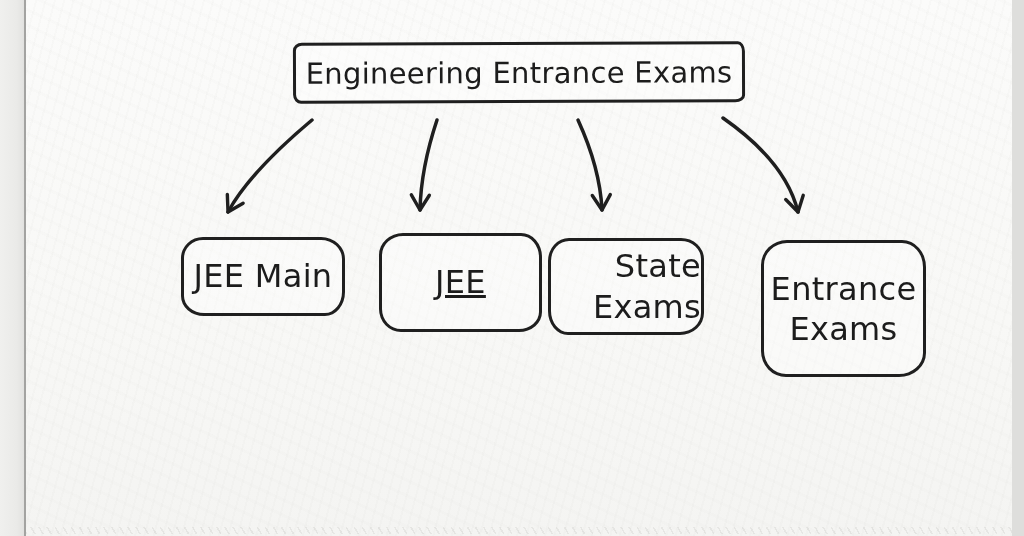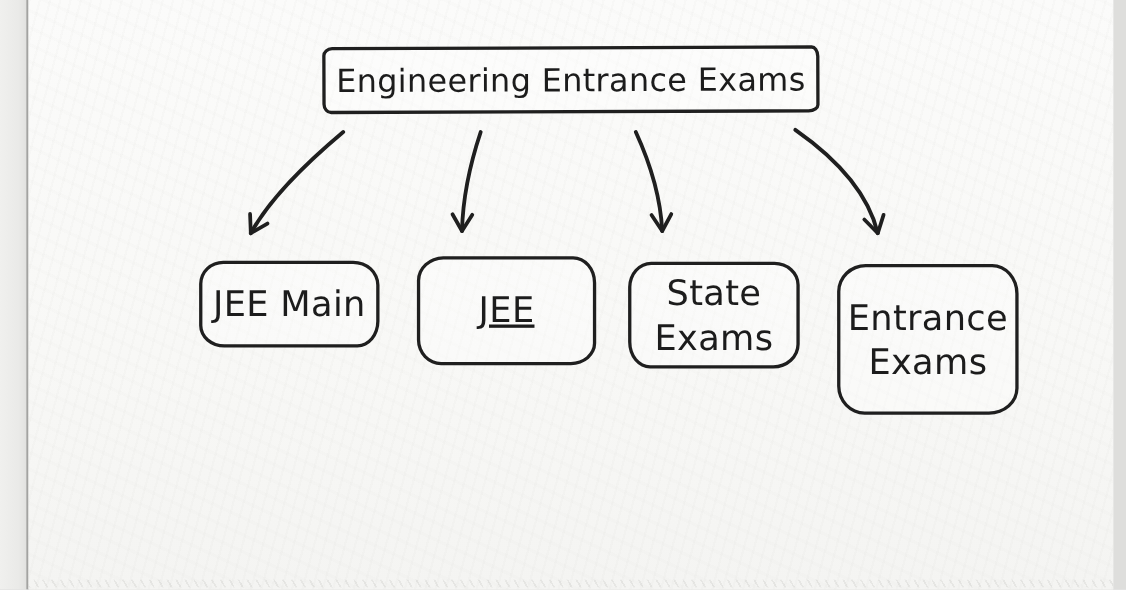--- a/index.html
+++ b/index.html
@@ -84,24 +84,25 @@
     width: 164px; height: 79px;
     border-radius: 22px 24px 20px 23px / 21px 22px 24px 20px;
   }
   #node-jee-advanced {
     left: 341px; top: 233px;
     width: 163px; height: 99px;
     border-radius: 24px 21px 23px 22px / 22px 24px 20px 23px;
     text-decoration: underline;
   }
   #node-state-exams {
-    left: 533px; top: 238px;
+    left: 510px; top: 238px;
     width: 156px; height: 97px;
     border-radius: 21px 23px 24px 20px / 23px 21px 22px 24px;
     line-height: 41px;
+    align-items: flex-end;
   }
   #node-private-university {
     left: 723px; top: 240px;
     width: 165px; height: 137px;
     border-radius: 26px 24px 27px 25px / 25px 27px 24px 26px;
     line-height: 40px;
   }
   .node span { display: block; }
 </style>
 </head>

